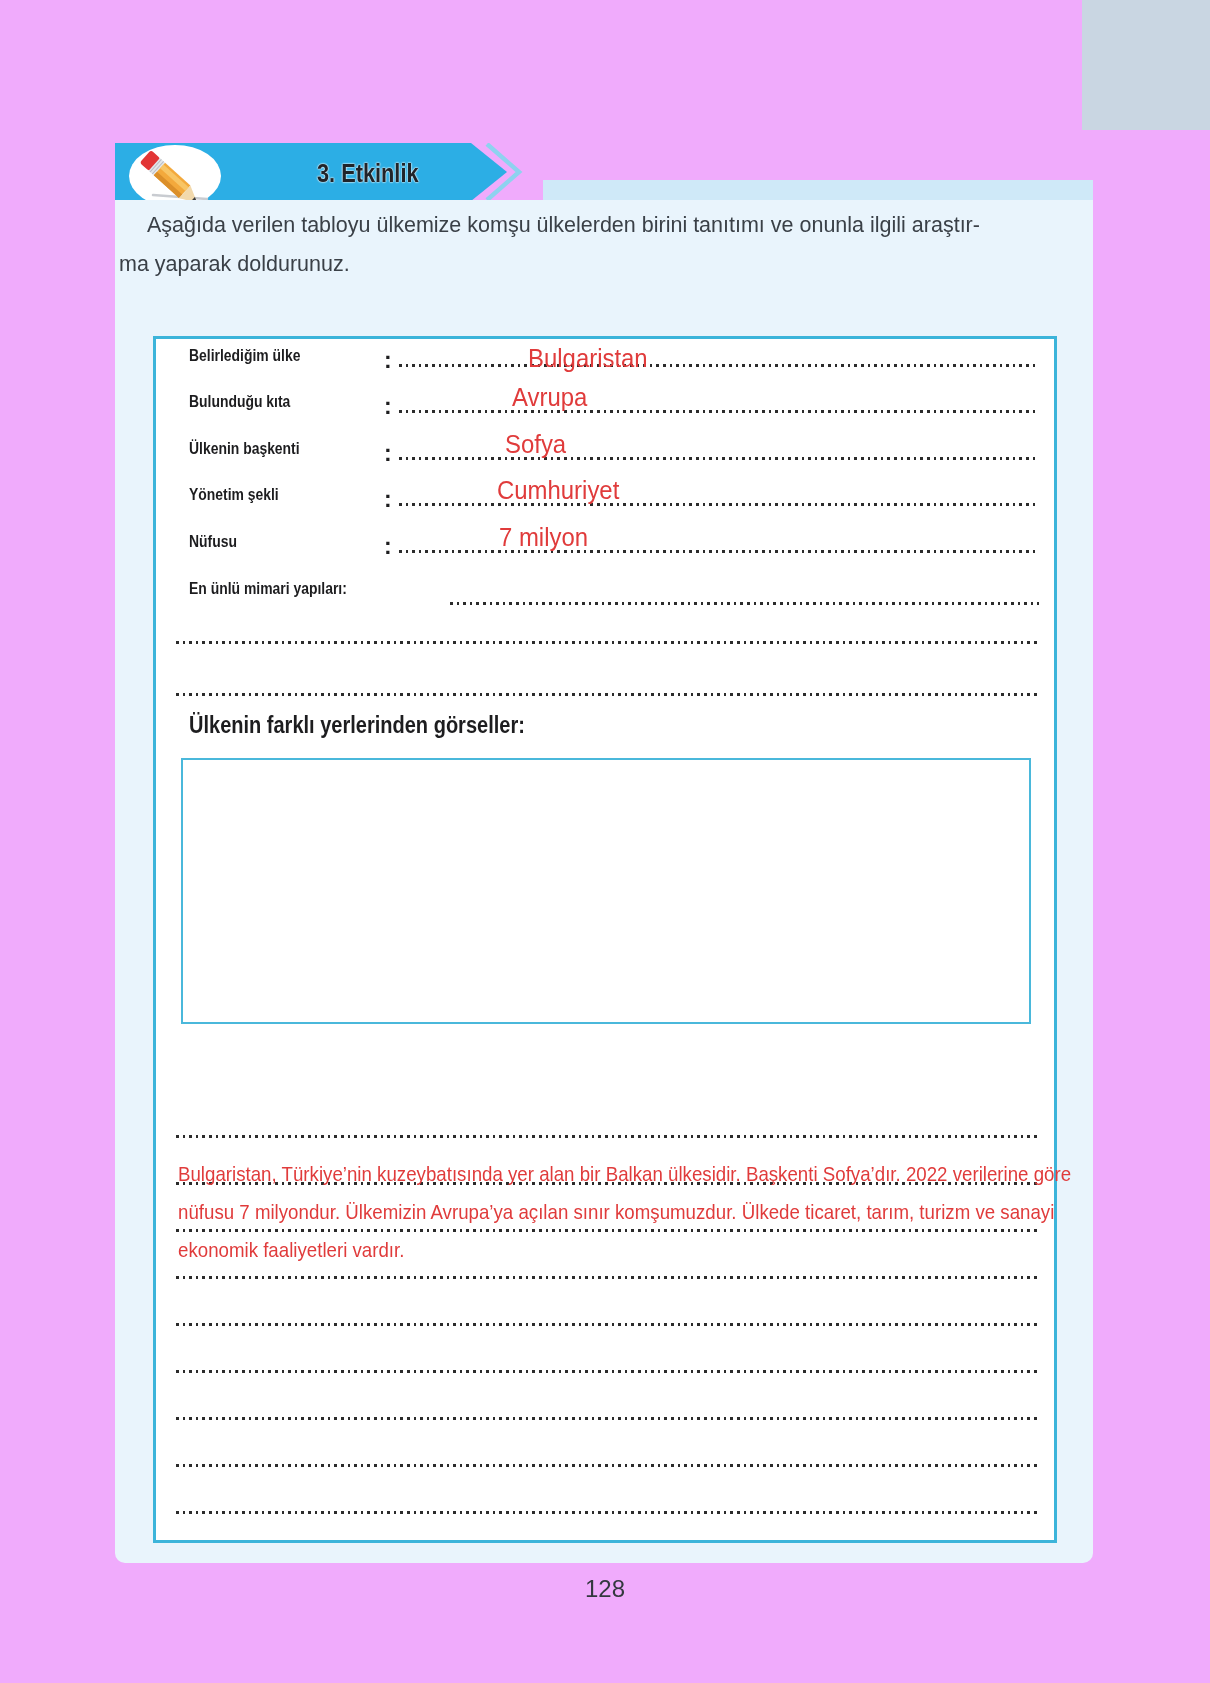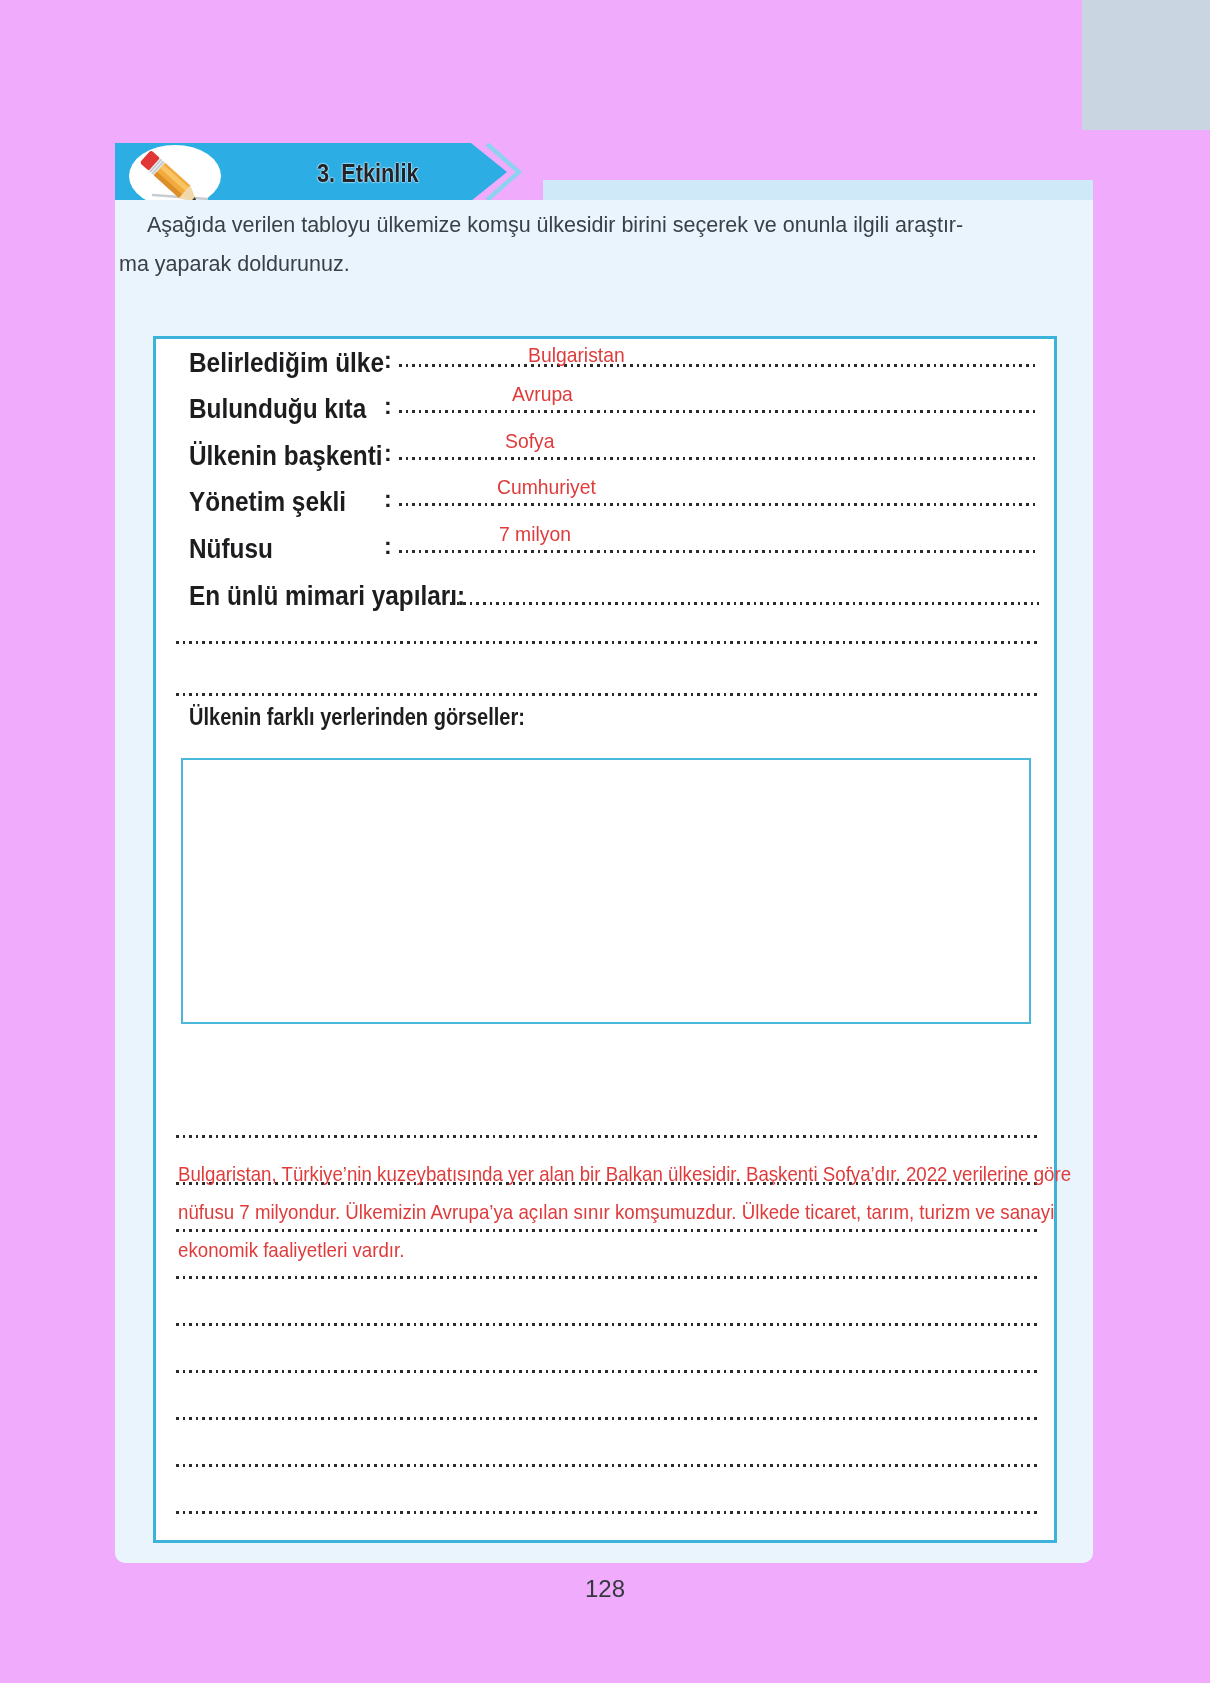--- a/index.html
+++ b/index.html
@@ -37,27 +37,27 @@
     position:absolute;left:4px;top:6px;width:965px;
     font-size:21.5px;line-height:39px;color:#3a4047;
   }
   .intro .l1{padding-left:28px;}
 
   
   .form-box{
     position:absolute;left:38px;top:136px;width:898px;height:1201px;
     background:#ffffff;border:3px solid #3cb4da;
   }
-  .lbl{position:absolute;font-size:28px;font-weight:bold;color:#1d1d1f;white-space:nowrap;}
+  .lbl{position:absolute;font-size:16px;font-weight:bold;color:#1d1d1f;white-space:nowrap;}
   .colon{position:absolute;font-size:23px;font-weight:bold;color:#1d1d1f;}
   .dots{
     position:absolute;height:3px;
     background-image:repeating-linear-gradient(90deg,#2b2b2b 0 2.6px,transparent 2.6px 6.6px);
   }
-  .ans{position:absolute;font-size:21px;color:#e03b3b;white-space:nowrap;}
+  .ans{position:absolute;font-size:26px;color:#e03b3b;white-space:nowrap;}
   .heading{position:absolute;font-size:23px;font-weight:bold;color:#1d1d1f;white-space:nowrap;}
 
   .img-box{
     position:absolute;left:25px;top:419px;width:846px;height:262px;
     background:#ffffff;border:2px solid #4ab8db;
   }
 
   .writing-red{
     position:absolute;left:22px;top:816px;width:1100px;
     font-size:21px;color:#e03b3b;line-height:38px;
@@ -100,21 +100,21 @@
       </g>
     </g>
   </svg>
   <div class="banner-title">
     <span class="cx">3. Etkinlik</span>
   </div>
 
   <div class="container">
 
     <div class="intro">
-      <div class="l1">Aşağıda verilen tabloyu ülkemize komşu ülkesidir birini seçerek ve onunla ilgili araştır-</div>
+      <div class="l1">Aşağıda verilen tabloyu ülkemize komşu ülkelerden birini tanıtımı ve onunla ilgili araştır-</div>
       <div class="l2">ma yaparak doldurunuz.</div>
     </div>
 
     <div class="form-box">
 
       <div class="lbl" style="left:33px;top:8px"><span class="cx">Belirlediğim ülke</span></div>
       <div class="colon" style="left:228px;top:8px">:</div>
       <div class="dots" style="left:243px;top:25px;width:640px"></div>
       <div class="ans" style="left:372px;top:4px"><span class="cx92">Bulgaristan</span></div>
 
@@ -136,21 +136,21 @@
       <div class="lbl" style="left:33px;top:194px"><span class="cx">Nüfusu</span></div>
       <div class="colon" style="left:228px;top:194px">:</div>
       <div class="dots" style="left:243px;top:211px;width:640px"></div>
       <div class="ans" style="left:343px;top:183px"><span class="cx92">7 milyon</span></div>
 
       <div class="lbl" style="left:33px;top:241px"><span class="cx">En ünlü mimari yapıları:</span></div>
       <div class="dots" style="left:294px;top:263px;width:589px"></div>
       <div class="dots" style="left:20px;top:302px;width:863px"></div>
       <div class="dots" style="left:20px;top:354px;width:863px"></div>
 
-      <div class="heading" style="left:33px;top:365px"><span class="cx">Ülkenin farklı yerlerinden görseller:</span></div>
+      <div class="heading" style="left:33px;top:373px"><span class="cx">Ülkenin farklı yerlerinden görseller:</span></div>
       <div class="img-box"></div>
 
 
       <div class="dots" style="left:20px;top:796px;width:863px"></div>
       <div class="dots" style="left:20px;top:843px;width:863px"></div>
       <div class="dots" style="left:20px;top:890px;width:863px"></div>
       <div class="dots" style="left:20px;top:937px;width:863px"></div>
       <div class="dots" style="left:20px;top:984px;width:863px"></div>
       <div class="dots" style="left:20px;top:1031px;width:863px"></div>
       <div class="dots" style="left:20px;top:1078px;width:863px"></div>

